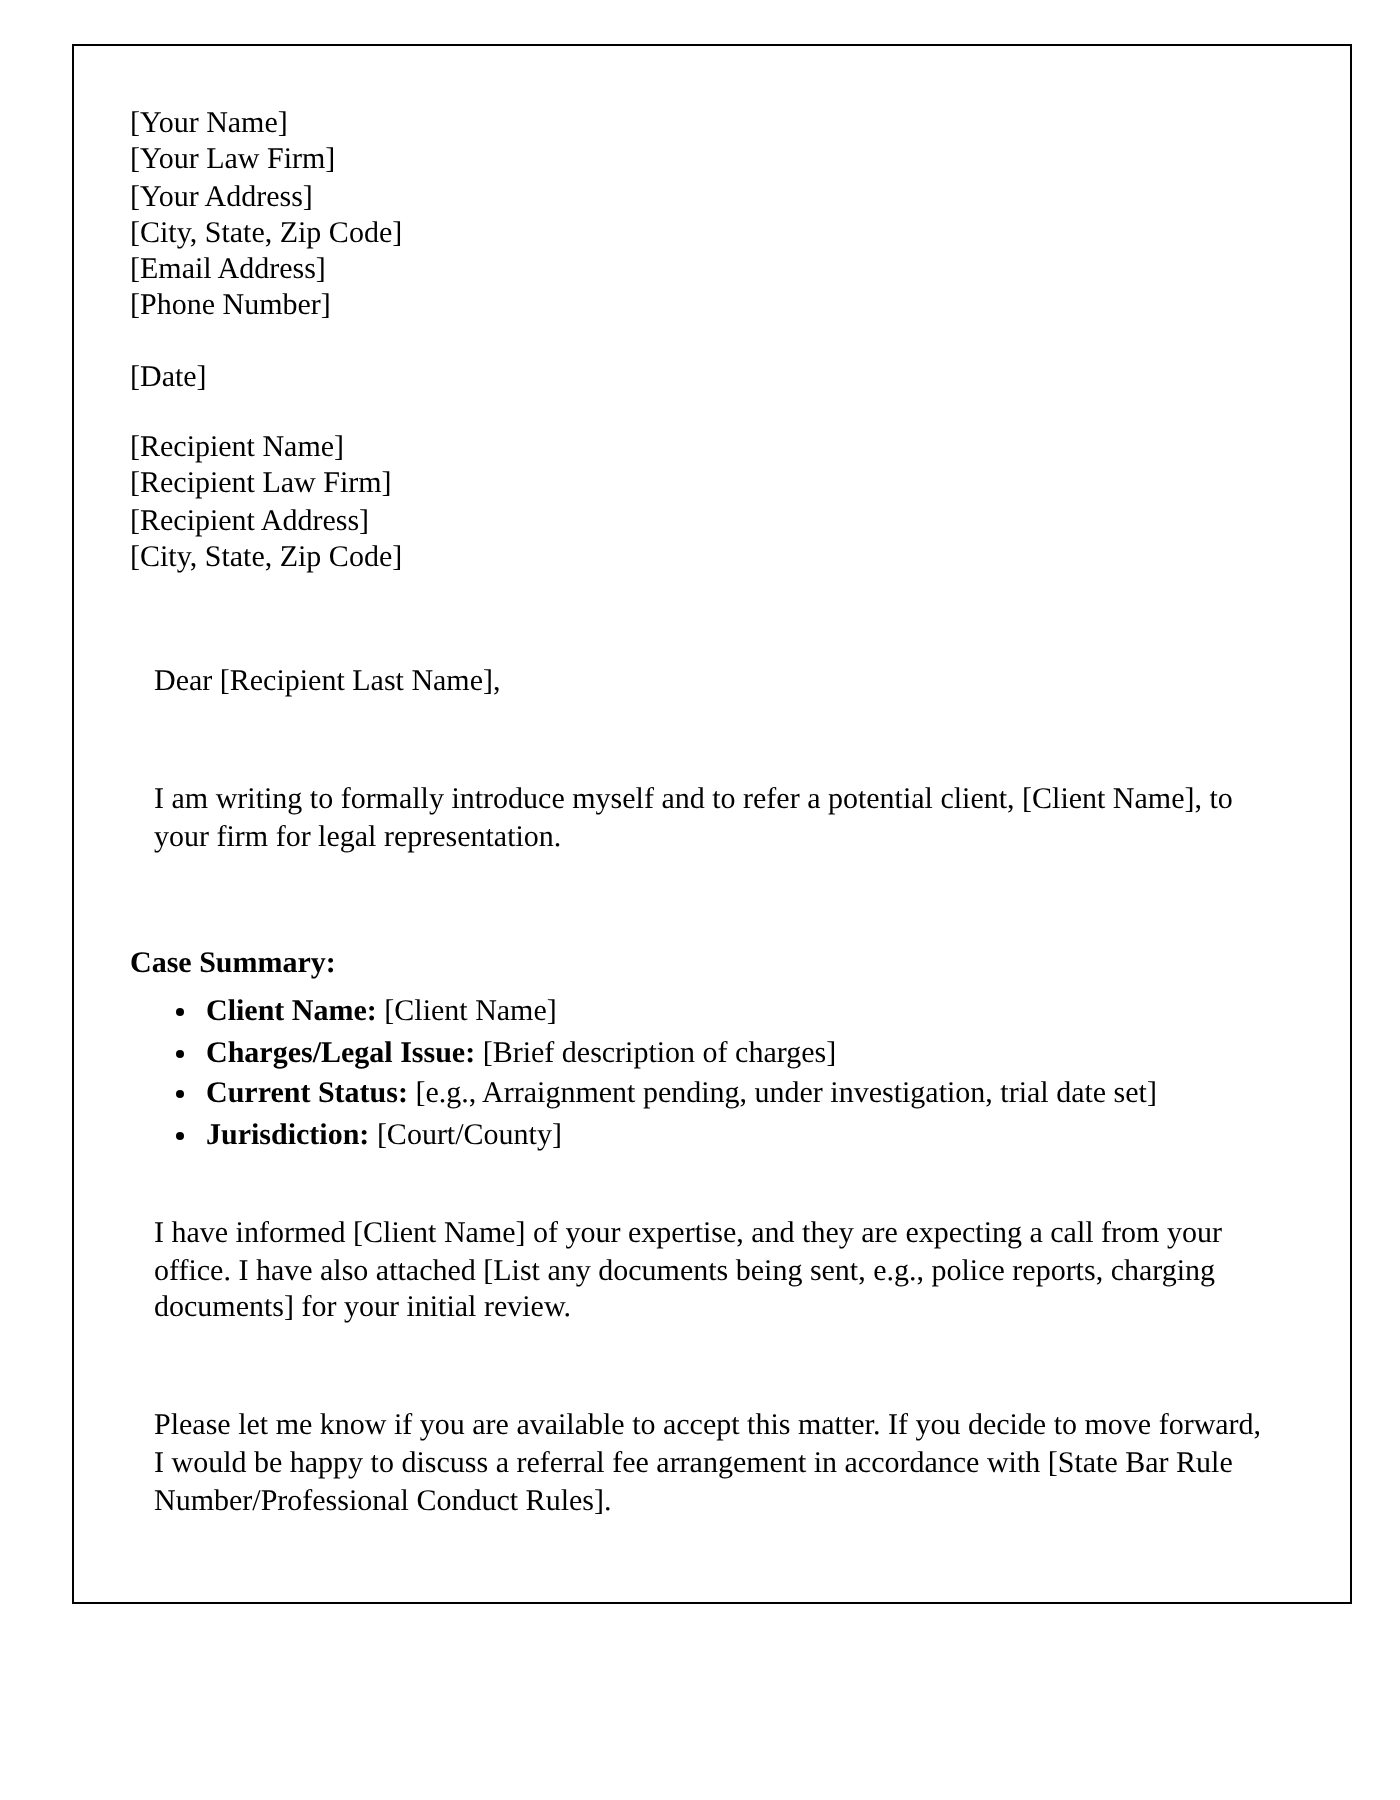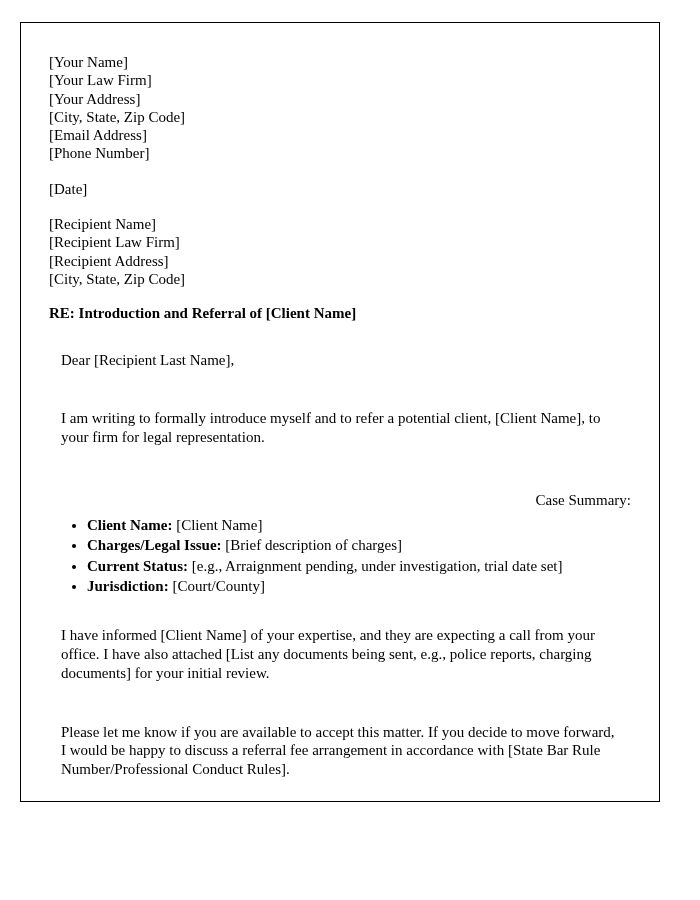--- a/index.html
+++ b/index.html
@@ -9,21 +9,21 @@
   }
   body {
     width: 700px;
     height: 900px;
     font-family: "Liberation Serif", serif;
     color: #000000;
     overflow: hidden;
   }
   .page {
     position: absolute;
-    left: 20px;
+    left: 36px;
     top: 22px;
     width: 640px;
     height: 780px;
     border: 1px solid #000000;
     box-sizing: border-box;
     background: #ffffff;
     overflow: hidden;
   }
   .content {
     padding: 30px 28px 0 28px;
@@ -47,23 +47,22 @@
     line-height: 1.26;
   }
   .block-gap {
     height: 16px;
   }
   .subject {
     font-weight: bold;
     margin: 0;
   }
   .bold-head {
-    font-weight: normal;
+    font-weight: bold;
     margin: 0;
-    text-align: right;
   }
   ul.case-list {
     margin: 6px 0 0 0;
     padding-left: 38px;
     list-style-type: disc;
   }
   ul.case-list li {
     margin: 0 0 2px 0;
     line-height: 1.24;
   }
@@ -96,21 +95,20 @@
 
     <div class="addr-block">
       <span class="addr-line">[Recipient Name]</span>
       <span class="addr-line">[Recipient Law Firm]</span>
       <span class="addr-line">[Recipient Address]</span>
       <span class="addr-line">[City, State, Zip Code]</span>
     </div>
 
     <div class="block-gap"></div>
 
-    <p class="subject">RE: Introduction and Referral of [Client Name]</p>
 
     <div class="block-gap"></div>
 
     <p class="para">Dear [Recipient Last Name],</p>
 
     <div class="block-gap"></div>
 
     <p class="para">I am writing to formally introduce myself and to refer a potential client, [Client Name], to your firm for legal representation.</p>
 
     <div class="block-gap"></div>

